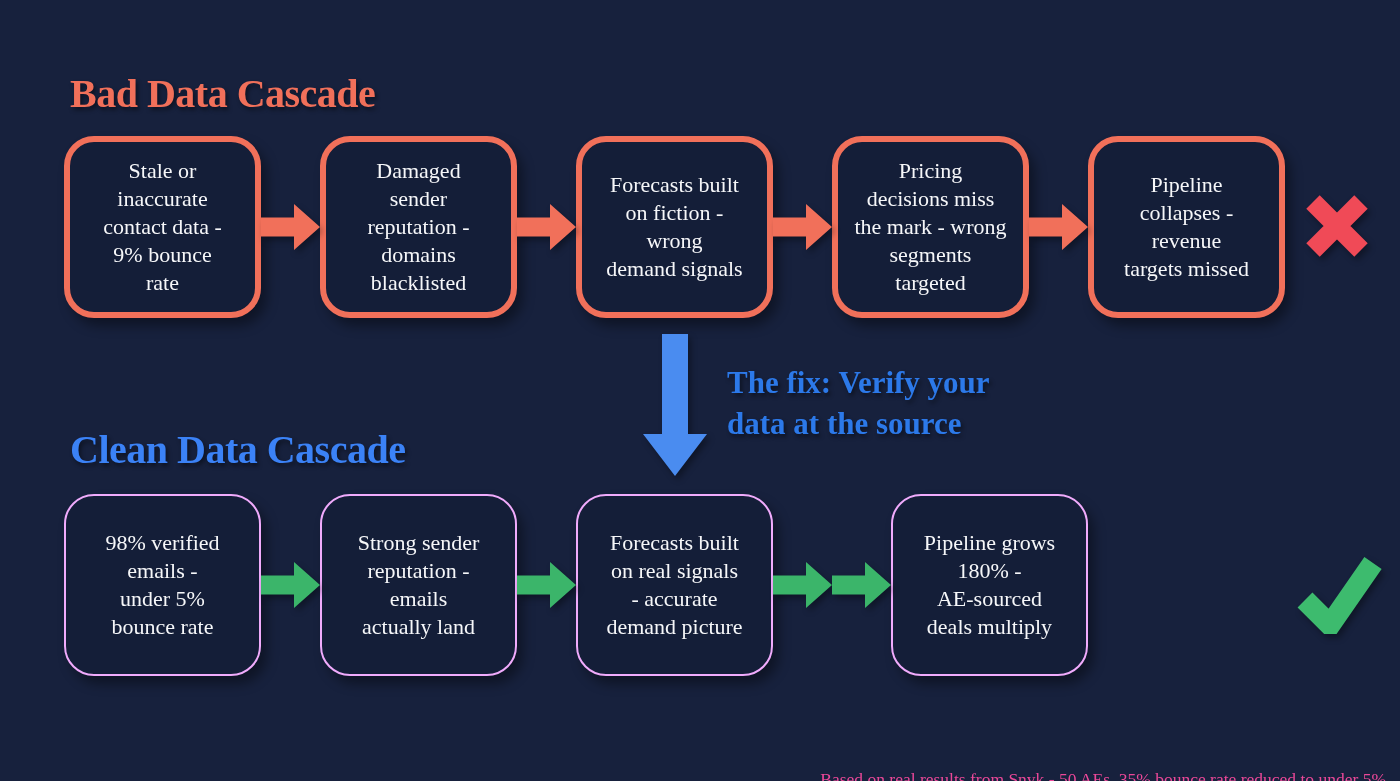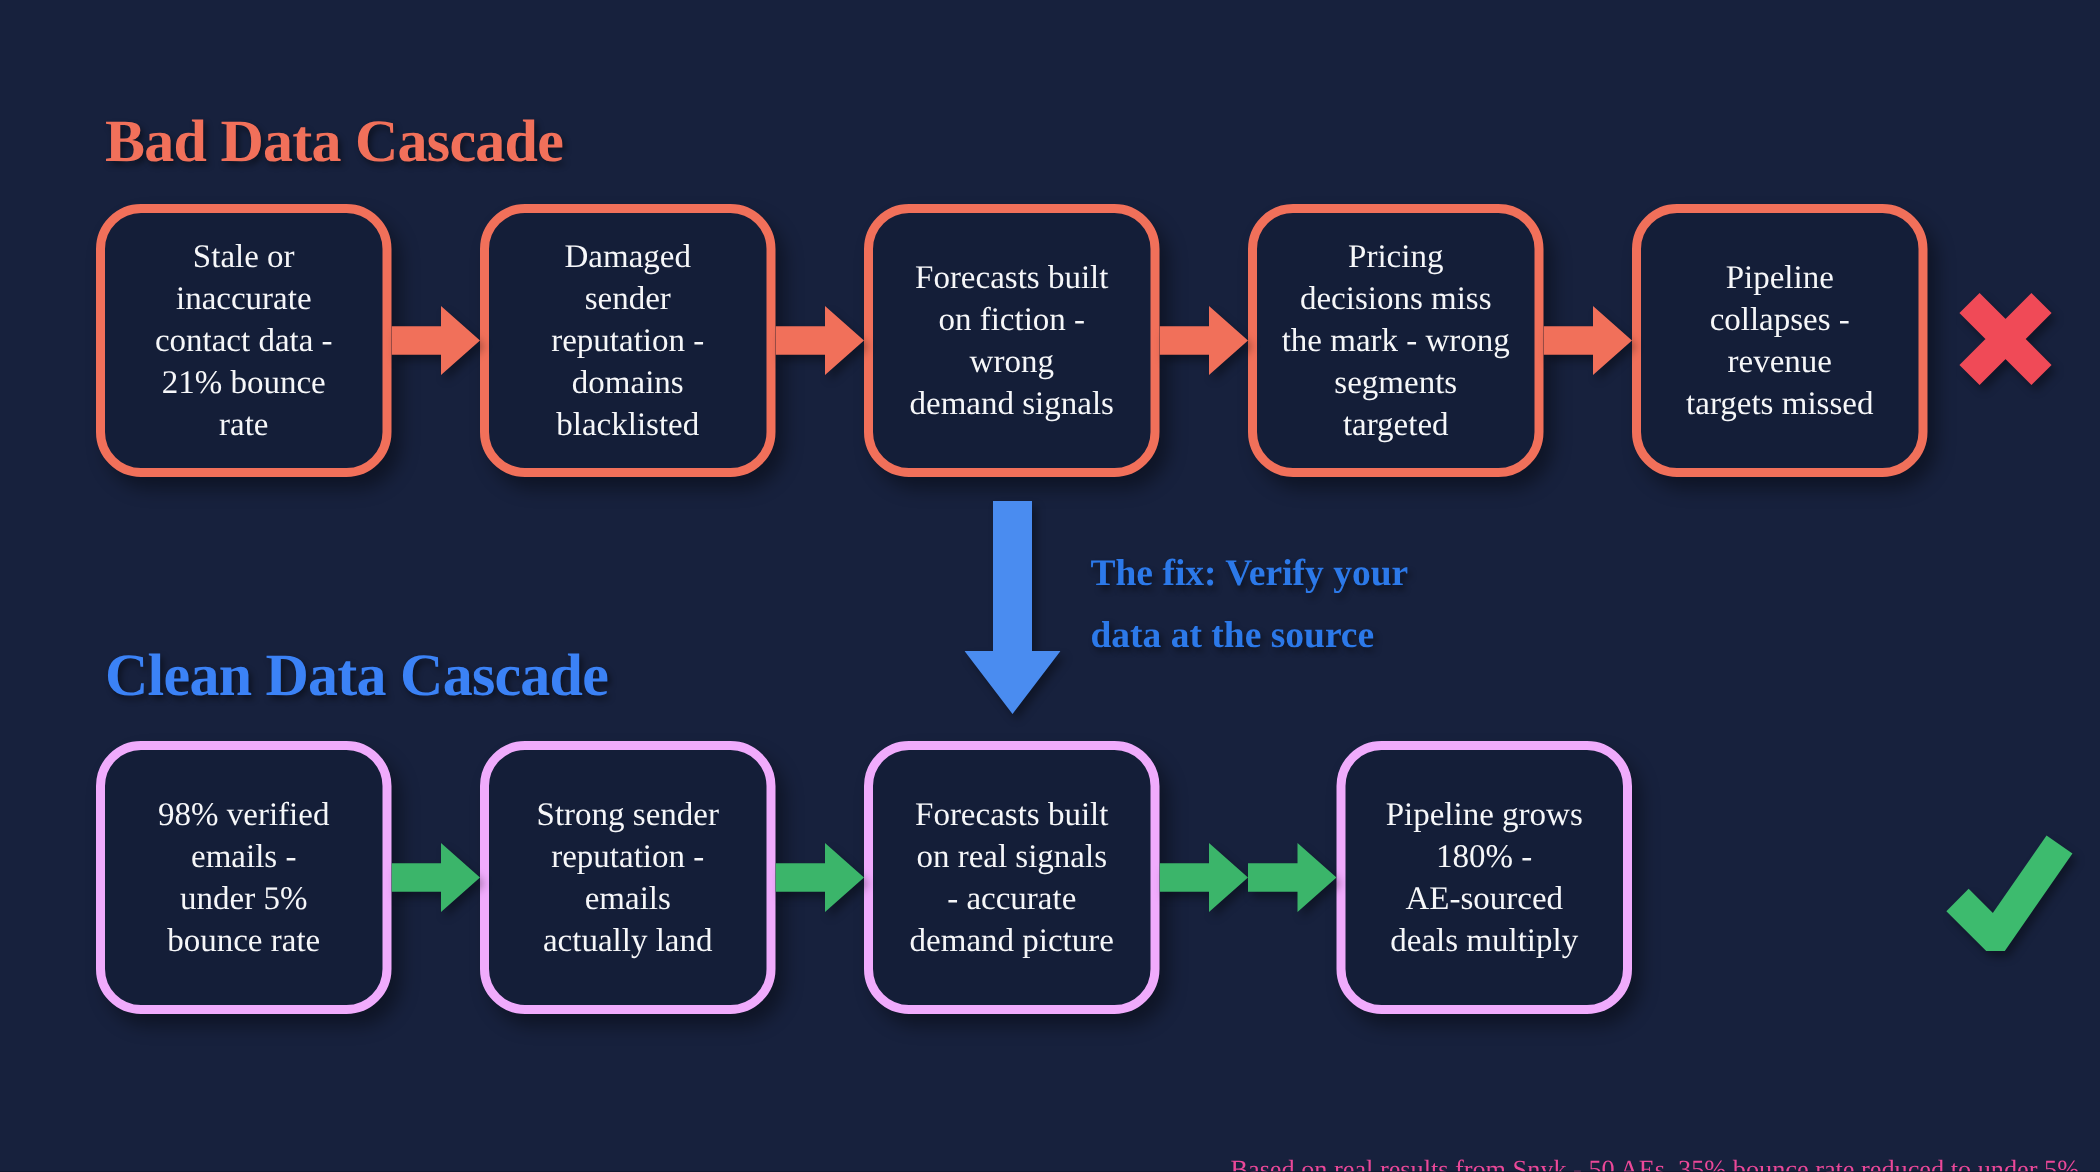--- a/index.html
+++ b/index.html
@@ -39,21 +39,21 @@
     border-radius: 30px;
     background: #141E38;
     display: flex;
     align-items: center;
     justify-content: center;
     padding: 6px;
     flex: none;
     box-shadow: 6px 8px 12px rgba(0,0,0,0.38);
   }
   .step-box.bad   { border: 6px solid #F1705A; }
-  .step-box.clean { border: 6px solid #f0abfc; justify-content: center; }
+  .step-box.clean { border: 2px solid #f0abfc; justify-content: center; }
 
   .step-text {
     color: #F6F7F9;
     font-size: 22px;
     line-height: 28px;
     text-align: center;
     white-space: pre-line;
   }
 
   .flow-arrow {
@@ -77,21 +77,21 @@
     height: 142px;
     filter: drop-shadow(3px 4px 3px rgba(0,0,0,0.35));
   }
   .down-arrow polygon { fill: #4A8CF0; }
 
   .fix-text {
     position: absolute;
     left: 727px;
     top: 362px;
     color: #2C79E9;
-    font-size: 25px;
+    font-size: 31px;
     font-weight: bold;
     line-height: 41px;
     white-space: pre-line;
     text-shadow: 2px 3px 4px rgba(0,0,0,0.45);
   }
 
   .footnote {
     position: absolute;
     right: 14px;
     top: 744px;
@@ -105,21 +105,21 @@
 
 <div class="frame">
 
   <h1 class="cascade-title bad-title">Bad Data Cascade</h1>
 
   <div class="cascade-row row-bad">
     <div class="step-box bad">
       <div class="step-text">Stale or
 inaccurate
 contact data -
-21% bounce
+9% bounce
 rate</div>
     </div>
     <svg class="flow-arrow bad" viewBox="0 0 59 46">
         <polygon points="0,13.5 33,13.5 33,0 59,23 33,46 33,32.5 0,32.5"></polygon>
       </svg>
     <div class="step-box bad">
       <div class="step-text">Damaged
 sender
 reputation -
 domains

